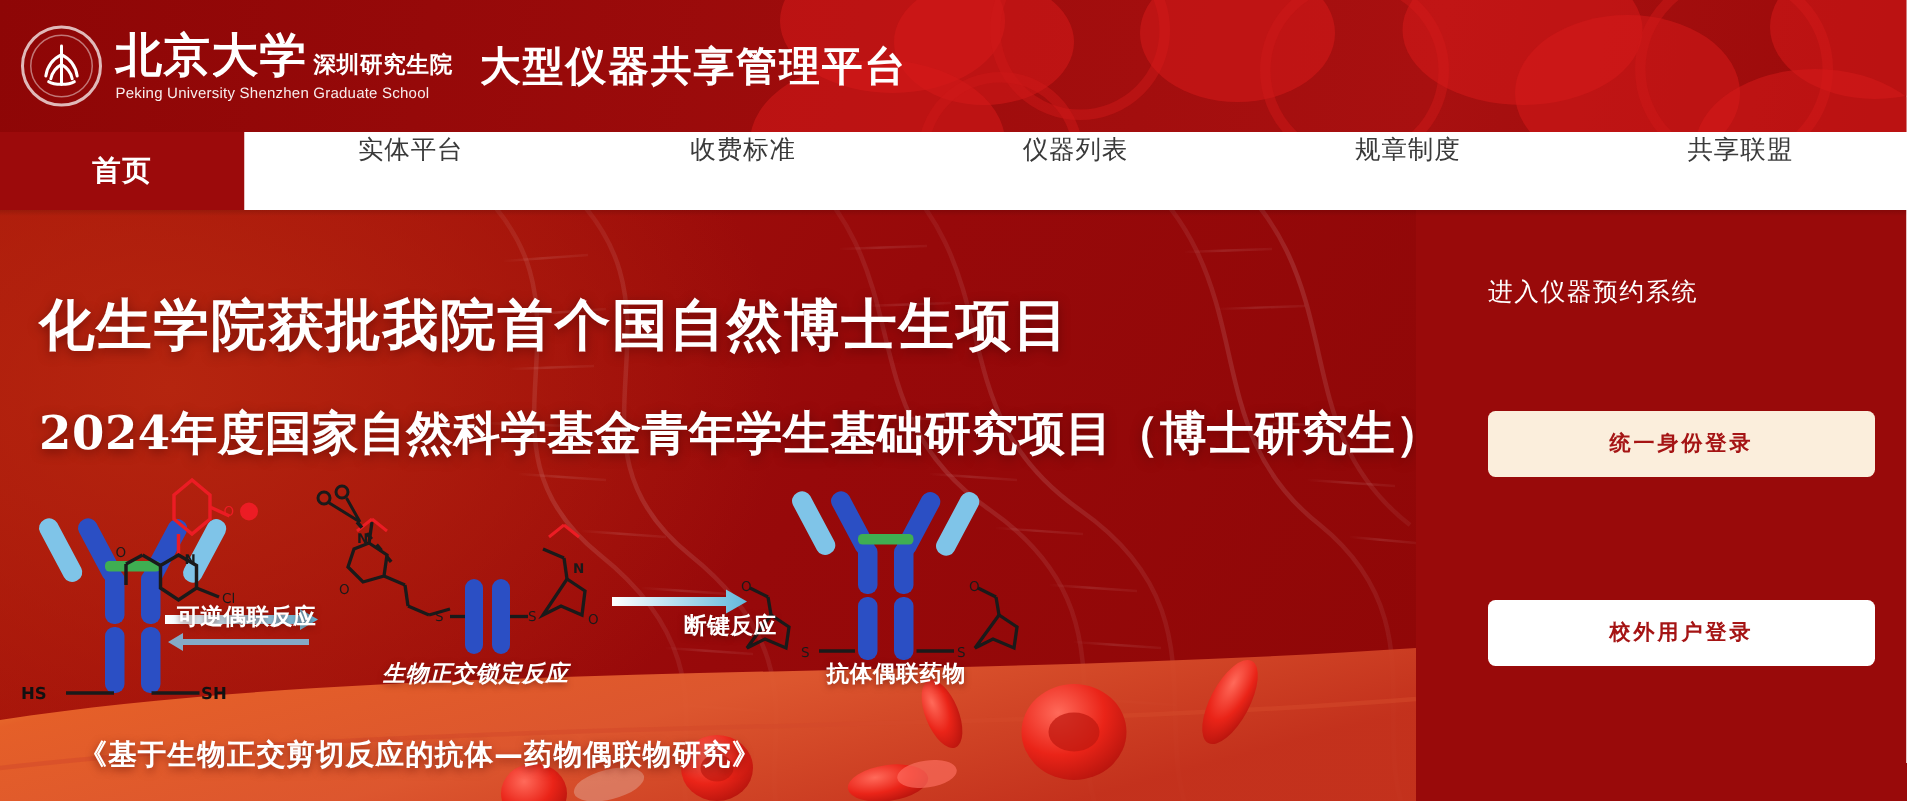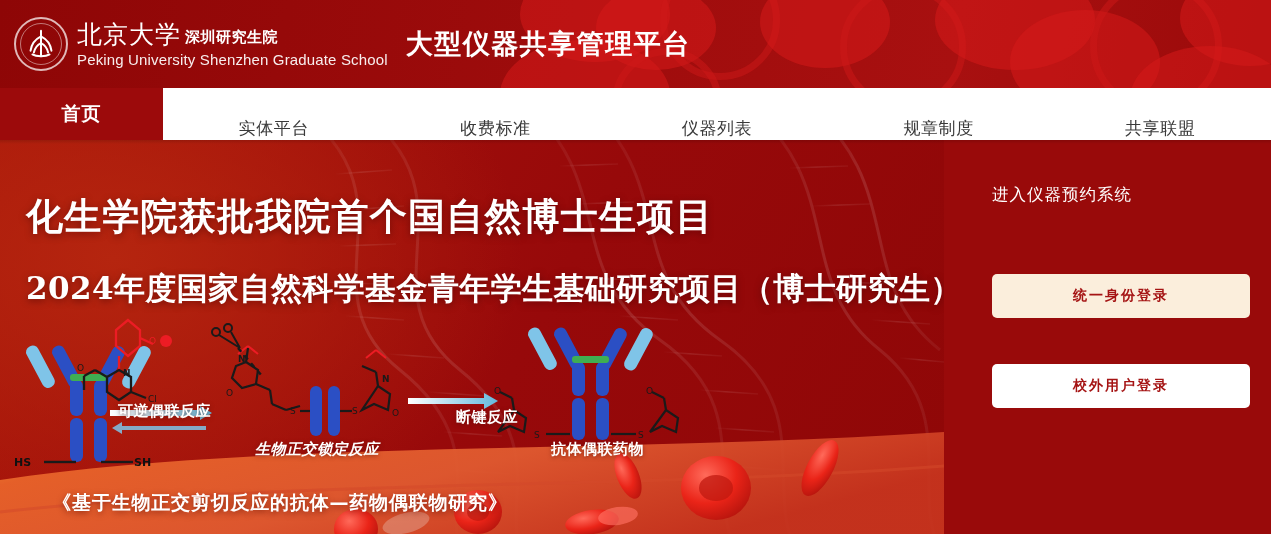--- a/index.html
+++ b/index.html
@@ -39,30 +39,30 @@
   }
   .pku-seal:before {
     content:""; position:absolute; inset:4px; border-radius:50%;
     border:1px solid rgba(255,255,255,0.45);
   }
   .pku-seal svg { width:38px; height:38px; display:block; }
 
   .brand-block { margin-left:9px; display:flex; flex-direction:column; justify-content:center; }
   .brand-cn-row { display:flex; align-items:flex-end; }
   .brand-cn {
-    color:#fff; font-size:25px; font-weight:normal; letter-spacing:1px;
+    color:#fff; font-size:31px; font-weight:bold; letter-spacing:1px;
     font-family:"DejaVu Sans","Liberation Sans",sans-serif;
     line-height:1.12; white-space:nowrap;
   }
   .brand-cn-sub {
     color:#fff; font-size:15px; font-weight:bold; margin-left:4px; margin-bottom:2px;
     letter-spacing:0.5px; white-space:nowrap;
   }
   .brand-en {
-    color:rgba(255,255,255,0.93); font-size:15px; letter-spacing:0.15px;
+    color:rgba(255,255,255,0.93); font-size:10px; letter-spacing:0.15px;
     white-space:nowrap; margin-top:2px;
   }
   .header-title {
     color:#ffffff; font-size:27px; font-weight:bold; letter-spacing:1.5px;
     margin-left:18px; white-space:nowrap;
     font-family:"DejaVu Sans","Liberation Sans",sans-serif;
   }
 
   
   .nav {
@@ -70,21 +70,21 @@
     background:#ffffff;
   }
   .nav-home {
     width:163px; flex:0 0 163px; background:#9c0a0b;
     display:flex; align-items:center; justify-content:center;text-align:center;
   }
   .nav-home span {
     color:#ffffff; font-size:19px; font-weight:bold; letter-spacing:1px;
   }
   .nav-rest {
-    flex:1 1 auto; background:#ffffff; display:flex; align-items:flex-end;
+    flex:1 1 auto; background:#ffffff; display:flex; align-items:flex-start;
   }
   .nav-item {
     flex:1 1 0; text-align:center; color:#3a3a3a; font-size:17px;
     letter-spacing:0.6px; cursor:pointer; user-select:none;
     font-family:"DejaVu Sans","Liberation Sans",sans-serif;
   }
   .nav-shadow {
     position:absolute; left:0; right:0; bottom:-4px; height:4px;
     background:linear-gradient(180deg, rgba(0,0,0,0.13), rgba(0,0,0,0));
     z-index:4; pointer-events:none;
@@ -147,21 +147,21 @@
     color:#ffffff; font-size:16.5px; letter-spacing:1px; font-weight:normal;
     font-family:"DejaVu Sans","Liberation Sans",sans-serif;
   }
   .btn {
     width:258px; height:44px; border-radius:5px; border:none; cursor:pointer;
     font-size:14px; font-weight:bold; letter-spacing:2px; color:#a51414;
     display:flex; align-items:center; justify-content:center;
     font-family:"DejaVu Sans","Liberation Sans",sans-serif;
   }
   .btn-primary { background:#fbeedc; margin-top:68px; }
-  .btn-secondary { background:#ffffff; margin-top:46px; }
+  .btn-secondary { background:#ffffff; margin-top:82px; }
 </style>
 </head>
 <body>
 
 <div class="page">
 
   <div class="header">
     <div class="header-clouds">
       <div class="cloud" style="left:520px; top:-34px; width:150px; height:96px;"></div>
       <div class="cloud" style="left:596px; top:-14px; width:120px; height:84px;"></div>

